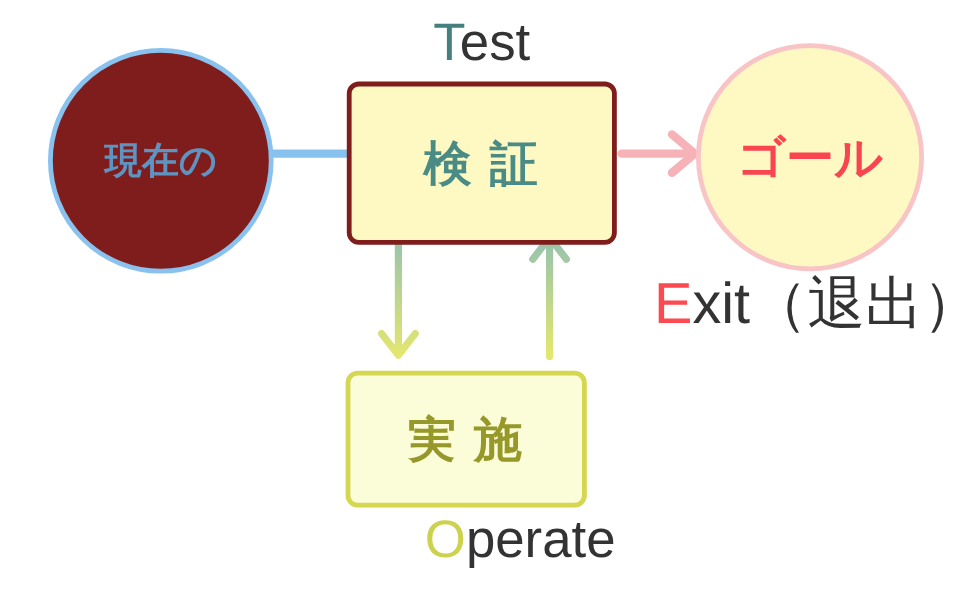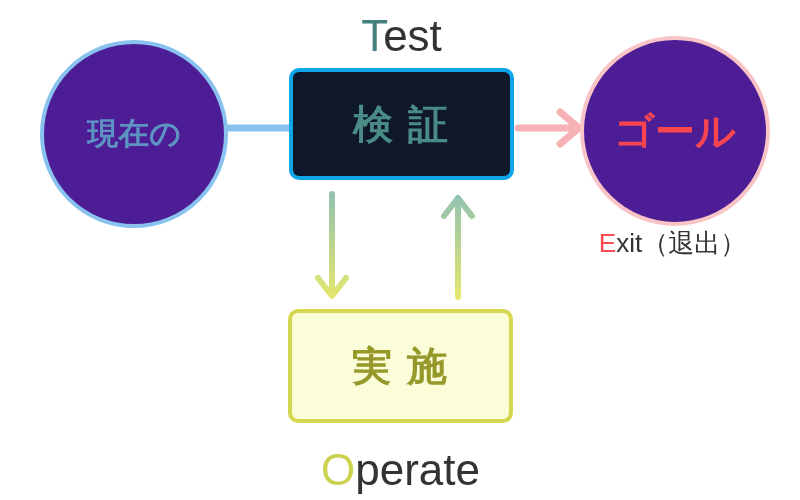--- a/index.html
+++ b/index.html
@@ -28,67 +28,67 @@
     align-items: center;
     justify-content: center;
     text-align: center;
     font-weight: bold;
   }
   .circle-current {
     left: 40px; top: 40px;
     width: 188px; height: 188px;
     border: 4px solid #8ac2ef;
     border-radius: 50%;
-    background: #4c1d95;
+    background: #7f1d1d;
     color: #5e94c2;
     font-size: 31px;
     line-height: 1.3;
   }
   .box-test {
     left: 289px; top: 68px;
-    width: 225px; height: 112px;
-    border: 4px solid #0ea5e9;
+    width: 225px; height: 136px;
+    border: 4px solid #7f1d1d;
     border-radius: 10px;
-    background: #0f172a;
+    background: #fef9c3;
     color: #4a8b86;
     font-size: 40px;
     letter-spacing: 2px;
   }
   .circle-goal {
     left: 580px; top: 36px;
     width: 190px; height: 190px;
     border: 4px solid #f9c4c6;
     border-radius: 50%;
-    background: #4c1d95;
+    background: #fef9c3;
     color: #f94550;
     font-size: 40px;
   }
   .box-operate {
     left: 288px; top: 309px;
-    width: 225px; height: 114px;
+    width: 201px; height: 114px;
     border: 4px solid #d5d750;
     border-radius: 10px;
     background: #fbfcd8;
     color: #96982a;
     font-size: 40px;
     letter-spacing: 2px;
   }
   
   .elabel {
     position: absolute;
     font-weight: normal;
     font-size: 44px;
     line-height: 1;
     color: #333333;
     text-align: center;
     white-space: nowrap;
   }
   .label-test   { left: 289px; top: 14px; width: 225px; }
-  .label-exit   { left: 545px; top: 230px; width: 255px; font-size: 26px; }
-  .label-operate{ left: 288px; top: 448px; width: 225px; }
+  .label-exit   { left: 545px; top: 230px; width: 255px; font-size: 48px; }
+  .label-operate{ left: 288px; top: 428px; width: 225px; text-align: right; }
   .initial-teal   { color: #44807e; }
   .initial-red    { color: #fb4a52; }
   .initial-yellow { color: #ccd14e; }
 </style>
 </head>
 <body>
 
 <div class="canvas">
 
   <svg class="layer" width="800" height="500" viewBox="0 0 800 500">

